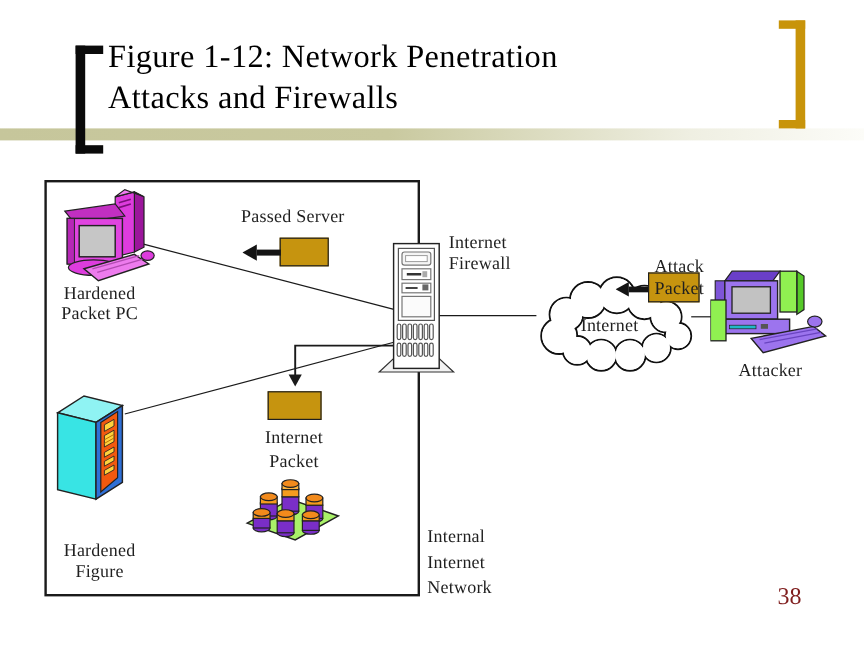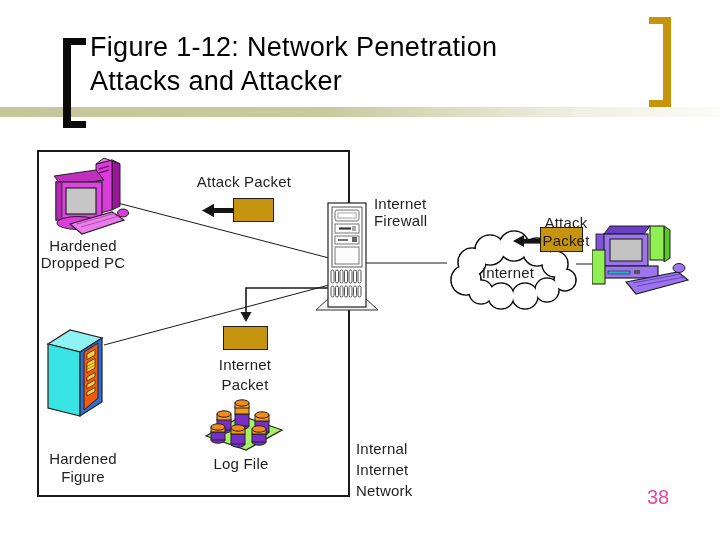--- a/index.html
+++ b/index.html
@@ -1,18 +1,18 @@
 <!DOCTYPE html>
 <html style="--packet-fill: #C6940F; --accent-bar: #C6C69B; --bracket: #C8940A;"><head>
 <meta charset="utf-8">
 <style>
   html,body { margin:0; padding:0; background:#fff; }
   .slide {
     position:relative; width:720px; height:540px; background:#ffffff;
-    font-family:Liberation Sans, sans-serif; overflow:hidden;
+    font-family:Liberation Serif, serif; overflow:hidden;
   }
   .abs { position:absolute; }
 
   
   .title {
     position:absolute; left:90px; top:30px; width:560px;
     font-size:27px; line-height:34px; color:#000; letter-spacing:0.3px;
   }
   .accent-bar {
     position:absolute; left:0; top:107px; width:720px; height:10px;
@@ -51,34 +51,34 @@
     position:absolute; color:#1f1f1f; font-size:15px; line-height:17px;
     letter-spacing:0.2px; z-index:6; white-space:nowrap;
   }
   .center { text-align:center; }
   .lh18 { line-height:18px;margin-top:32px; }
   .lh20 { line-height:20px; }
   .lh21 { line-height:21px; }
 
   .page-number {
     position:absolute; left:638px; top:486px; width:40px; text-align:center;
-    font-size:20px; color:#ec4899; z-index:6;
+    font-size:20px; color:#7f1d1d; z-index:6;
   }
 </style>
 </head>
 <body>
 
 <div class="slide">
 
   <div class="bracket-left"></div>
   <div class="bracket-right"></div>
   <div class="accent-bar"></div>
   <div class="title">
     <div>Figure 1-12: Network Penetration</div>
-    <div>Attacks and Attacker</div>
+    <div>Attacks and Firewalls</div>
   </div>
 
   <div class="net-box"></div>
 
   <svg class="layer-lines" width="720" height="540" viewBox="0 0 720 540">
     <line x1="114" y1="202" x2="329" y2="258" stroke="#1a1a1a" stroke-width="1"></line>
     <line x1="104" y1="345" x2="329" y2="285" stroke="#1a1a1a" stroke-width="1"></line>
     <line x1="366" y1="263" x2="447" y2="263" stroke="#1a1a1a" stroke-width="1"></line>
     <line x1="576" y1="264" x2="600" y2="264" stroke="#1a1a1a" stroke-width="1"></line>
     <g>
@@ -258,56 +258,56 @@
   <svg class="abs layer-top" style="left:202px; top:202px;" width="34" height="17" viewBox="0 0 34 17">
     <polygon points="0,8.5 12,1.8 12,15.2" fill="#141414"></polygon>
     <rect x="12" y="6" width="20" height="5" fill="#141414"></rect>
   </svg>
   <svg class="abs layer-top" style="left:513px; top:233px;" width="28" height="16" viewBox="0 0 28 16">
     <polygon points="0,8 11,2 11,14" fill="#141414"></polygon>
     <rect x="11" y="5.8" width="16" height="4.8" fill="#141414"></rect>
   </svg>
 
   <div class="label center" style="left:174px; top:173px; width:140px;">
-    <span>Attack Packet</span>
+    <span>Passed Server</span>
   </div>
 
   <div class="label" style="left:374px; top:195px;">
     <div>Internet</div>
     <div>Firewall</div>
   </div>
 
   <div class="label center lh18" style="left:516px; top:182px; width:100px;">
     <div>Attack</div>
     <div>Packet</div>
   </div>
 
   <div class="label center" style="left:23px; top:237px; width:120px;">
     <div>Hardened</div>
-    <div>Dropped PC</div>
+    <div>Packet PC</div>
   </div>
 
   <div class="label center" style="left:458px; top:264px; width:100px;">
     <span>Internet</span>
   </div>
 
+  <div class="label center" style="left:592px; top:301px; width:100px;">
+    <span>Attacker</span>
+  </div>
 
   <div class="label center lh20" style="left:185px; top:355px; width:120px;">
     <div>Internet</div>
     <div>Packet</div>
   </div>
 
   <div class="label center lh18" style="left:23px; top:418px; width:120px;">
     <div>Hardened</div>
     <div>Figure</div>
   </div>
 
-  <div class="label center" style="left:181px; top:455px; width:120px;">
-    <span>Log File</span>
-  </div>
 
   <div class="label lh21" style="left:356px; top:438px;">
     <div>Internal</div>
     <div>Internet</div>
     <div>Network</div>
   </div>
 
   <div class="page-number">38</div>
 
 </div>

